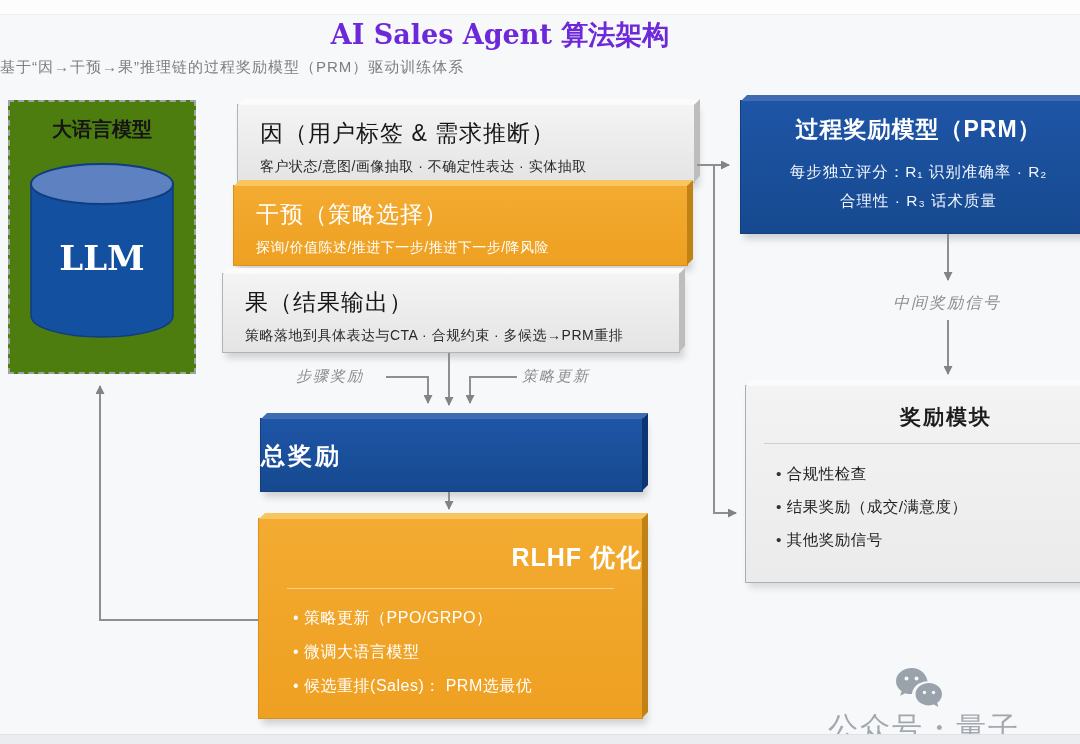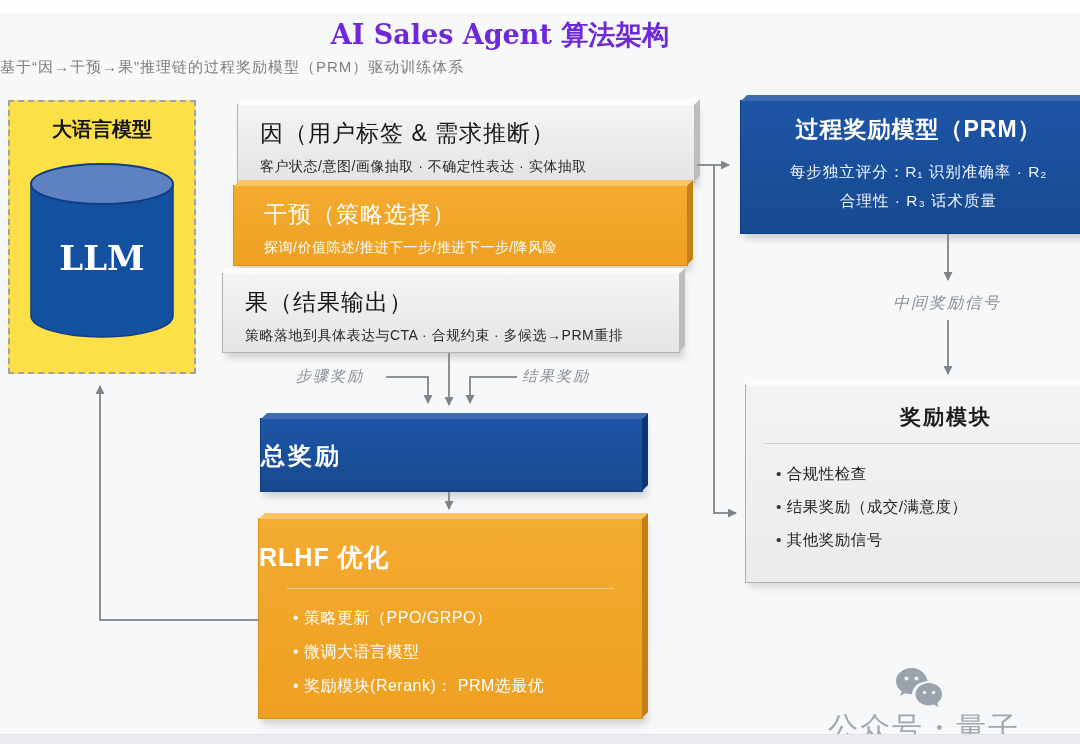--- a/index.html
+++ b/index.html
@@ -9,37 +9,37 @@
   }
   #top-strip{position:absolute;left:0;top:0;width:100%;height:14px;background:#fdfdfe;border-bottom:1px solid #f0f1f3;}
   #bottom-strip{position:absolute;left:0;bottom:0;width:100%;height:9px;background:#eaecef;border-top:1px solid #e0e2e6;}
 
   
   .hd-title{position:absolute;left:0;top:17px;width:1000px;text-align:center;
     font-family:"DejaVu Serif","Liberation Serif",serif;font-weight:bold;font-size:27px;color:#6d28d9;}
   .hd-sub{position:absolute;left:0;top:58px;width:1000px;text-align:left;font-size:15px;color:#7d7d7d;letter-spacing:1px;}
 
   
-  .llm-panel{position:absolute;left:8px;top:100px;width:184px;height:270px;border:2px dashed #9fa3a8;background:#fde047;}
+  .llm-panel{position:absolute;left:8px;top:100px;width:184px;height:270px;border:2px dashed #9fa3a8;background:#4d7c0f;}
   .llm-label{position:absolute;left:0;top:14px;width:100%;text-align:center;font-size:20px;font-weight:bold;color:#151515;}
   .llm-cyl{position:absolute;left:17px;top:58px;}
 
   
   .slab{position:absolute;box-shadow:4px 5px 7px rgba(0,0,0,.16);}
   .slab::before{content:"";position:absolute;left:0;top:-6px;width:100%;height:6px;
     transform:skewX(-45deg);transform-origin:0 100%;background:var(--face-top);}
   .slab::after{content:"";position:absolute;right:-6px;top:0;width:6px;height:100%;
     transform:skewY(-45deg);transform-origin:0 0;background:var(--face-side);}
   .slab-gray{--face-top:#fbfbfb;--face-side:#bdbdbd;background:linear-gradient(#f4f4f4,#e4e4e4);border:1px solid #b3b3b3;}
   .slab-orange{--face-top:#f8c561;--face-side:#c08214;background:linear-gradient(#f3ab31,#eea021);border:1px solid #d8911b;}
   .slab-blue{--face-top:#3f6cb1;--face-side:#0d3573;background:linear-gradient(#1e55a6,#16498f);border:1px solid #12407f;}
 
   .chain-title{font-size:23px;font-weight:normal;padding:13px 0 0 22px;color:#171717;letter-spacing:1px;}
   .chain-desc{font-size:14px;padding:9px 10px 0 22px;color:#2a2a2a;letter-spacing:.5px;}
-  .slab-orange .chain-title,.slab-orange .chain-desc{color:#ffffff;margin-left:8px;}
+  .slab-orange .chain-title,.slab-orange .chain-desc{color:#ffffff;}
 
   
   .prm-title{padding-top:13px;text-align:center;font-size:23px;font-weight:bold;color:#fff;letter-spacing:1px;}
   .prm-desc{margin-top:12px;text-align:center;font-size:15.5px;color:#f2f6ff;letter-spacing:1px;line-height:29px;}
 
   
   .rm-box{position:absolute;left:745px;top:385px;width:400px;height:196px;
     background:linear-gradient(#f3f3f3,#ebebeb);border:1px solid #aeaeae;box-shadow:4px 5px 7px rgba(0,0,0,.12);
     --face-top:#fbfbfb;--face-side:#bdbdbd;}
   .rm-box::before{content:"";position:absolute;left:0;top:-6px;width:100%;height:6px;
@@ -47,21 +47,21 @@
   .rm-title{padding-top:17px;width:400px;text-align:center;font-size:21px;font-weight:bold;color:#1c1c1c;letter-spacing:2px;}
   .rm-divider{margin:12px 18px 0 18px;border-top:1px solid #cfcfcf;}
   .rm-list{margin:13px 0 0 0;padding:0 0 0 30px;list-style:none;}
   .rm-list li{font-size:15.5px;color:#222;line-height:33px;letter-spacing:.5px;}
   .rm-list li::before{content:"• ";color:#333;}
 
   
   .tr-label{width:100%;text-align:left;font-size:24px;font-weight:bold;color:#fff;letter-spacing:3px;padding-top:21px;}
 
   
-  .rlhf-title{padding-top:22px;width:100%;text-align:left;font-size:25px;font-weight:bold;color:#fff;letter-spacing:1px;}
+  .rlhf-title{padding-top:22px;width:100%;text-align:right;font-size:25px;font-weight:bold;color:#fff;letter-spacing:1px;}
   .rlhf-divider{margin:14px 28px 0 28px;border-top:1px solid rgba(255,255,255,.45);}
   .rlhf-list{margin:12px 0 0 0;padding:0 0 0 34px;list-style:none;}
   .rlhf-list li{font-size:16px;color:#fff;line-height:34px;letter-spacing:.5px;}
   .rlhf-list li::before{content:"• ";}
 
   
   .edge-label{position:absolute;font-size:15px;font-style:italic;color:#8a8d91;letter-spacing:2px;}
 
   
   #arrows{position:absolute;left:0;top:0;width:1080px;height:744px;pointer-events:none;}
@@ -122,26 +122,26 @@
   <div class="slab slab-blue" style="left:260px;top:418px;width:381px;height:72px;">
     <div class="tr-label">总奖励</div>
   </div>
 
   <div class="slab slab-orange" style="left:258px;top:518px;width:383px;height:199px;">
     <div class="rlhf-title">RLHF 优化</div>
     <div class="rlhf-divider"></div>
     <ul class="rlhf-list">
       <li>策略更新（PPO/GRPO）</li>
       <li>微调大语言模型</li>
-      <li>奖励模块(Rerank)： PRM选最优</li>
+      <li>候选重排(Sales)： PRM选最优</li>
     </ul>
   </div>
 
   <div class="edge-label" style="left:296px;top:367px;">步骤奖励</div>
-  <div class="edge-label" style="left:522px;top:367px;">结果奖励</div>
+  <div class="edge-label" style="left:522px;top:367px;">策略更新</div>
   <div class="edge-label" style="left:893px;top:293px;font-size:16px;">中间奖励信号</div>
 
   <svg id="arrows" viewBox="0 0 1080 744">
     <defs>
       <marker id="arw" markerWidth="10" markerHeight="9" refX="8" refY="4.5" orient="auto" markerUnits="userSpaceOnUse">
         <path d="M0,0 L9,4.5 L0,9 Z" fill="#7f8488"></path>
       </marker>
     </defs>
     <g stroke="#8c9093" stroke-width="2" fill="none">
 

